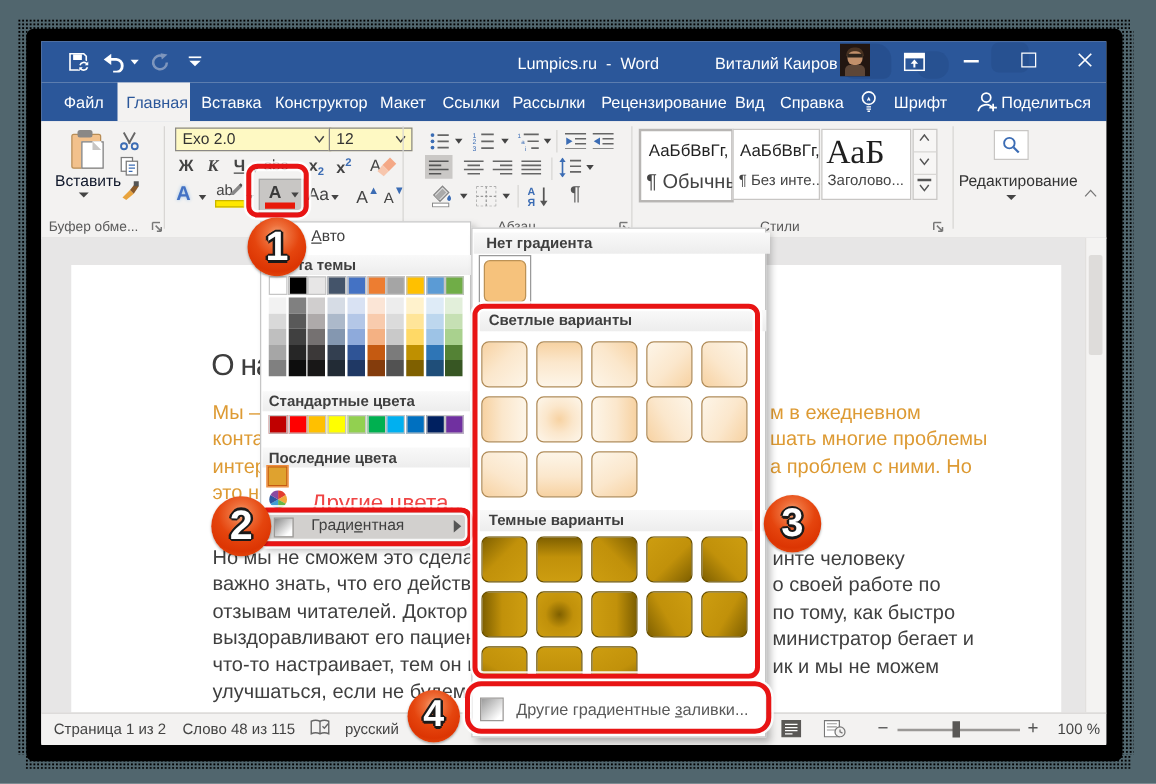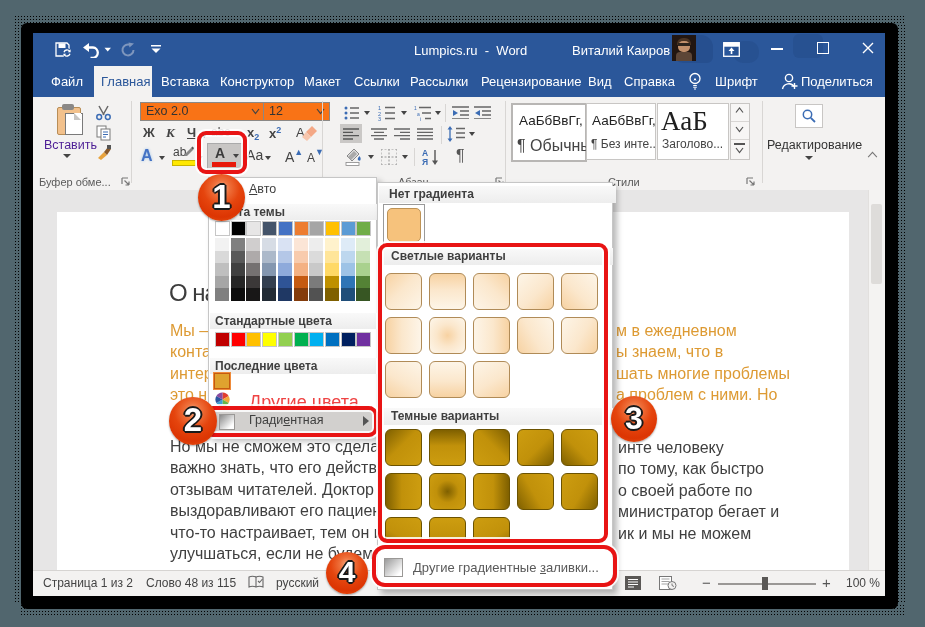--- a/index.html
+++ b/index.html
@@ -10,21 +10,21 @@
   
   #win{position:absolute;left:33px;top:33px;width:852px;height:562px;background:#f3f2f1;}
   #titlebar{position:absolute;left:0;top:0;width:852px;height:33px;background:#2b579a;}
   #tabrow{position:absolute;left:0;top:33px;width:852px;height:31px;background:#2b579a;}
   .wtxt{color:#fff;font-size:13px;}
   .tab{position:absolute;top:8px;color:#fff;font-size:13px;}
   
   #ribbon{position:absolute;left:0;top:64px;width:852px;height:93px;background:#f3f2f1;border-bottom:1px solid #d8d6d4;}
   .vsep{position:absolute;width:1px;background:#d8d6d4;}
   .glabel{position:absolute;font-size:11px;color:#5a5a5a;}
-  .combo{position:absolute;background:#f97316;border:1px solid #8a8886;font-size:12.5px;color:#333;}
+  .combo{position:absolute;background:#fef9c3;border:1px solid #8a8886;font-size:12.5px;color:#333;}
   .ricon{position:absolute;font-size:13px;color:#444;}
   
   #docarea{position:absolute;left:0;top:157px;width:852px;height:380px;background:#e7e6e6;overflow:hidden;}
   #page{position:absolute;left:24px;top:22px;width:792px;height:380px;background:#fff;}
   
   #statusbar{position:absolute;left:0;top:537px;width:852px;height:25px;background:#f3f2f1;border-top:1px solid #d6d4d2;font-size:12px;color:#444;}
   
   .popup{position:absolute;background:#fff;border:1px solid #c6c6c6;box-shadow:4px 4px 6px rgba(0,0,0,.28);}
   .mhead{font-weight:bold;color:#3f3f3f;font-size:12px;background:linear-gradient(#f9f9f9,#ededed);}
   
@@ -122,21 +122,21 @@
     <div class="tab" style="left:768px;">Поделиться</div>
   </div>
   <div id="ribbon">
 
     <div class="abs" style="left:22px;top:7px;width:38px;height:30px;">
       <div class="abs" style="left:2px;top:3px;width:22px;height:26px;background:#f2c18c;border:1px solid #b88d56;border-radius:2px;"></div>
       <div class="abs" style="left:7px;top:0px;width:12px;height:6px;background:#8a8886;border-radius:2px;"></div>
       <div class="abs" style="left:10px;top:9px;width:16px;height:20px;background:#fff;border:1px solid #7a7a7a;"></div>
       <div class="abs" style="left:19px;top:9px;width:0;height:0;border-left:7px solid #c8c6c4;border-top:7px solid #fff;"></div>
     </div>
-    <div class="abs" style="left:11px;top:41px;font-size:12.5px;color:#4c1d95;">Вставить</div>
+    <div class="abs" style="left:11px;top:41px;font-size:12.5px;color:#0f172a;">Вставить</div>
     <div class="abs" style="left:30px;top:57px;width:0;height:0;border-left:4px solid transparent;border-right:4px solid transparent;border-top:4px solid #444;"></div>
 
     <svg class="abs" style="left:62px;top:8px" width="17" height="16" viewBox="0 0 17 16">
       <path d="M 4 1 L 9 10 M 13 1 L 8 10" stroke="#666" stroke-width="1.5"></path>
       <circle cx="4.2" cy="12" r="2.4" fill="none" stroke="#3b6cb4" stroke-width="1.5"></circle>
       <circle cx="12.8" cy="12" r="2.4" fill="none" stroke="#3b6cb4" stroke-width="1.5"></circle>
     </svg>
 
     <svg class="abs" style="left:63px;top:28px" width="16" height="16" viewBox="0 0 16 16">
       <rect x="1" y="1" width="9" height="11" fill="#fff" stroke="#7a7a7a"></rect>
@@ -329,36 +329,35 @@
     <div id="page">
       <div class="abs" style="left:112px;top:67px;font-size:24px;letter-spacing:-1px;color:#3d3d3d;font-weight:500;">О нас</div>
       <div class="abs" style="left:113px;top:108px;width:442px;overflow:hidden;white-space:nowrap;font-size:16px;line-height:21.4px;color:#dd9a33;">
         <div>Мы – коллектив авторов, помогающих вам в ежедневном труде</div>
         <div>контакте с компьютером и ПО. Мы постоянно пишем, мы знаем</div>
         <div>интернете много информации о решении множества проблем с н</div>
         <div>это не всегда помогает быстро и просто решать многие проблем</div>
       </div>
       <div class="abs" style="left:559px;top:108px;font-size:16px;line-height:21.4px;color:#dd9a33;">
         <div>м в ежедневном</div>
-        <div>ы знаем, что в</div>
         <div>шать многие проблемы</div>
         <div>а проблем с ними. Но</div>
       </div>
       <div class="abs" style="left:113px;top:224px;width:442px;overflow:hidden;white-space:nowrap;font-size:16px;line-height:21.4px;color:#3f3f3f;">
         <div>Но мы не сможем это сделать без вас, наших читателей! Люб</div>
         <div>важно знать, что его действия приносят пользу, а судить об это</div>
         <div>отзывам читателей. Доктор видит это по тому, насколько быстр</div>
         <div>выздоравливают его пациенты, администратор видит, как часто</div>
         <div>что-то настраивает, тем он и занят — программы работают, знач</div>
         <div>улучшаться, если не будем знать, что и где работает не так.</div>
       </div>
       <div class="abs" style="left:561px;top:225px;font-size:16px;line-height:21.4px;color:#3f3f3f;">
         <div>инте человеку</div>
+        <div>о своей работе по</div>
         <div>по тому, как быстро</div>
-        <div>о своей работе по</div>
         <div>министратор бегает и</div>
         <div>ик и мы не можем</div>
         <div>&nbsp;</div>
       </div>
     </div>
     <div class="abs" style="left:835px;top:0;width:16px;height:380px;background:#f4f3f2;border-left:1px solid #e2e0de;">
       <div class="abs" style="left:2px;top:14px;width:11px;height:80px;background:#dedcda;border-radius:2px;"></div>
     </div>
   </div>
   <div id="statusbar">

